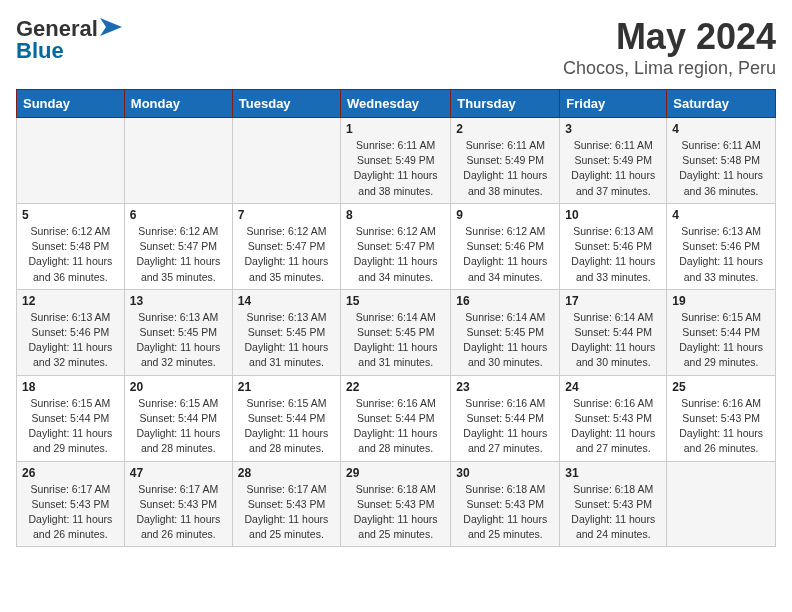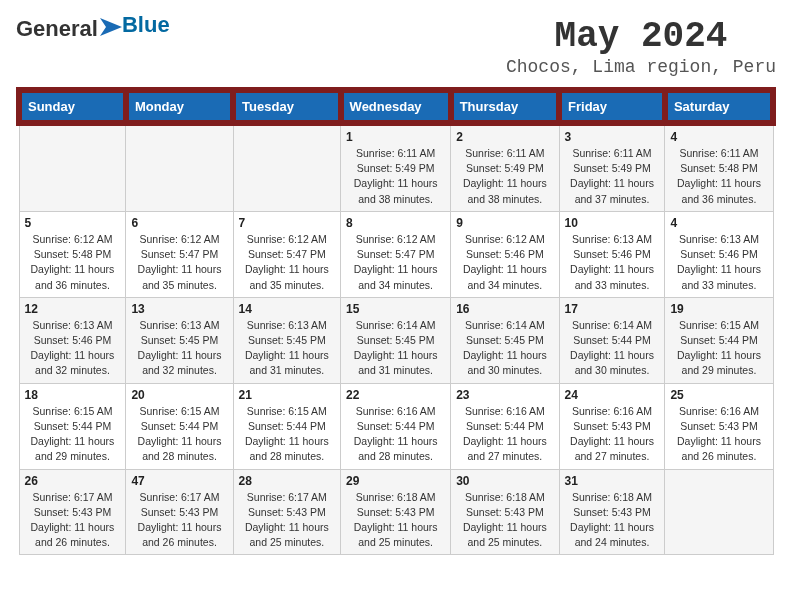--- a/index.html
+++ b/index.html
@@ -11,25 +11,25 @@
       padding: 16px;
     }
     .header {
       display: flex;
       justify-content: space-between;
       align-items: flex-start;
       margin-bottom: 10px;
     }
     .logo {
       display: flex;
+      flex-direction: column;
       align-items: flex-start;
     }
     .title-block {
-      text-align: center;
-      font-family: Liberation Mono, monospace;
+      text-align: right;
     }
     .month-title {
       font-size: 36px;
       font-weight: bold;
       color: #333;
     }
     .location {
       font-size: 18px;
       color: #555;
     }
@@ -38,21 +38,21 @@
       border-collapse: collapse;
       font-size: 11px;
     }
     thead tr th {
       background-color: #1a6bb5;
       color: #fff;
       text-align: left;
       padding: 6px 6px;
       font-size: 13px;
       font-weight: bold;
-      border: 6px solid #7f1d1d;
+      border: 1px solid #7f1d1d;
     }
     tbody tr td {
       border: 1px solid #ccc;
       vertical-align: top;
       padding: 4px 5px;
       width: 113px;
       min-height: 80px;
       background: #fff;
     }
     tbody tr:nth-child(odd) td {

